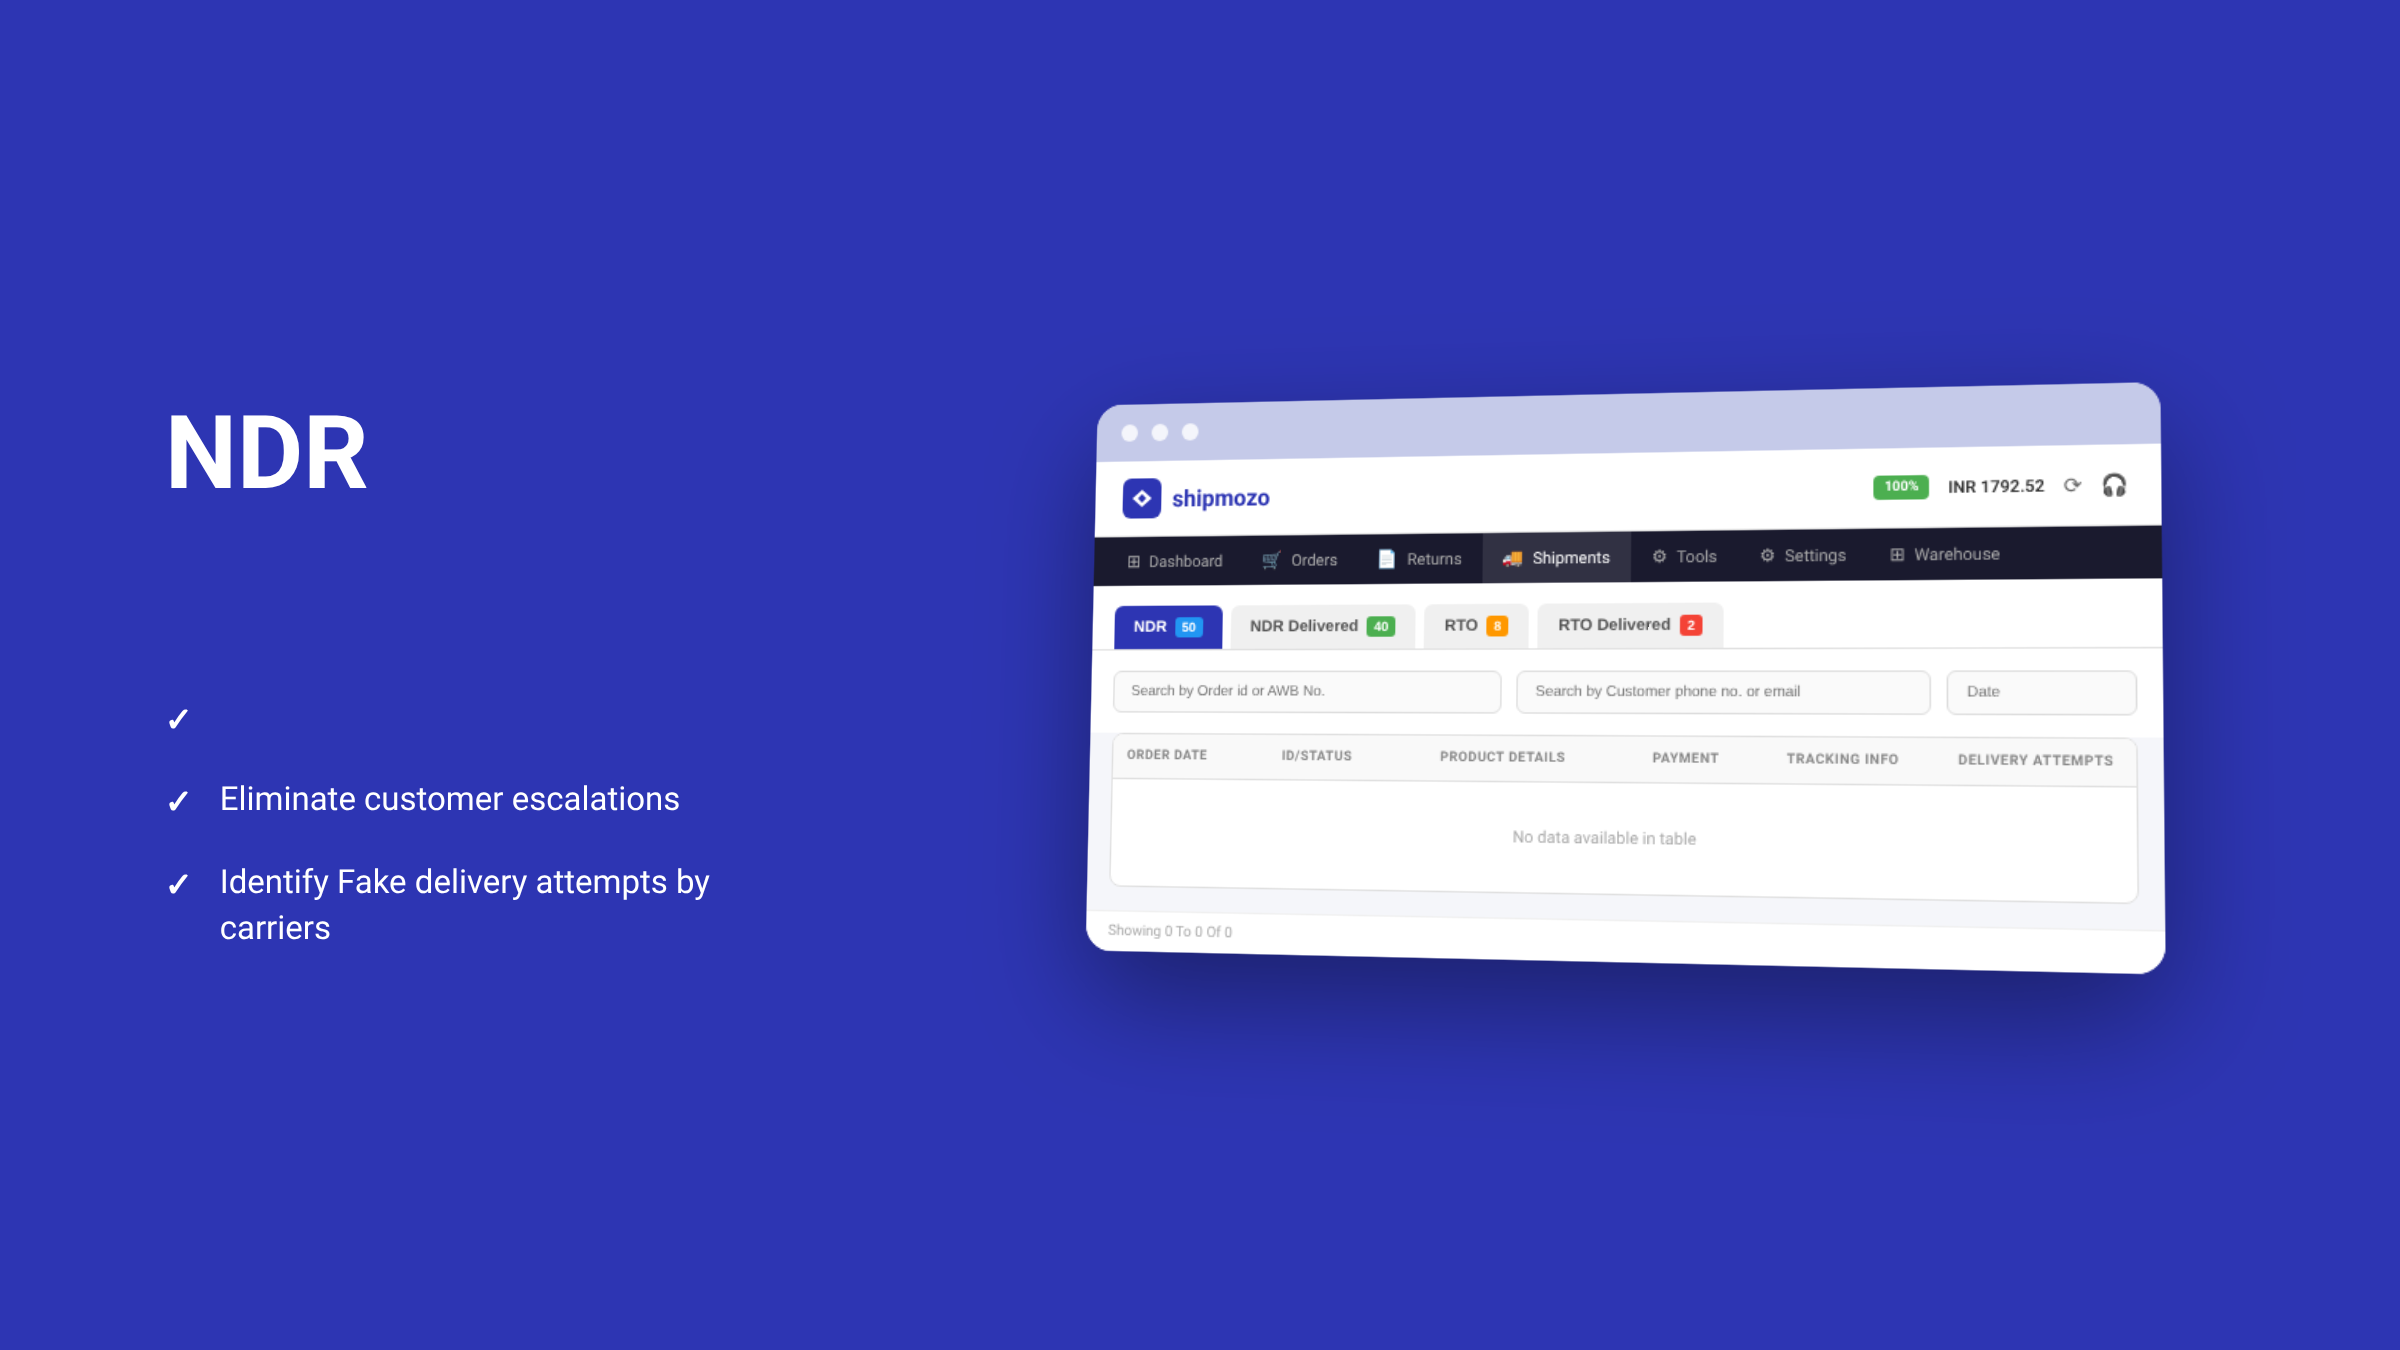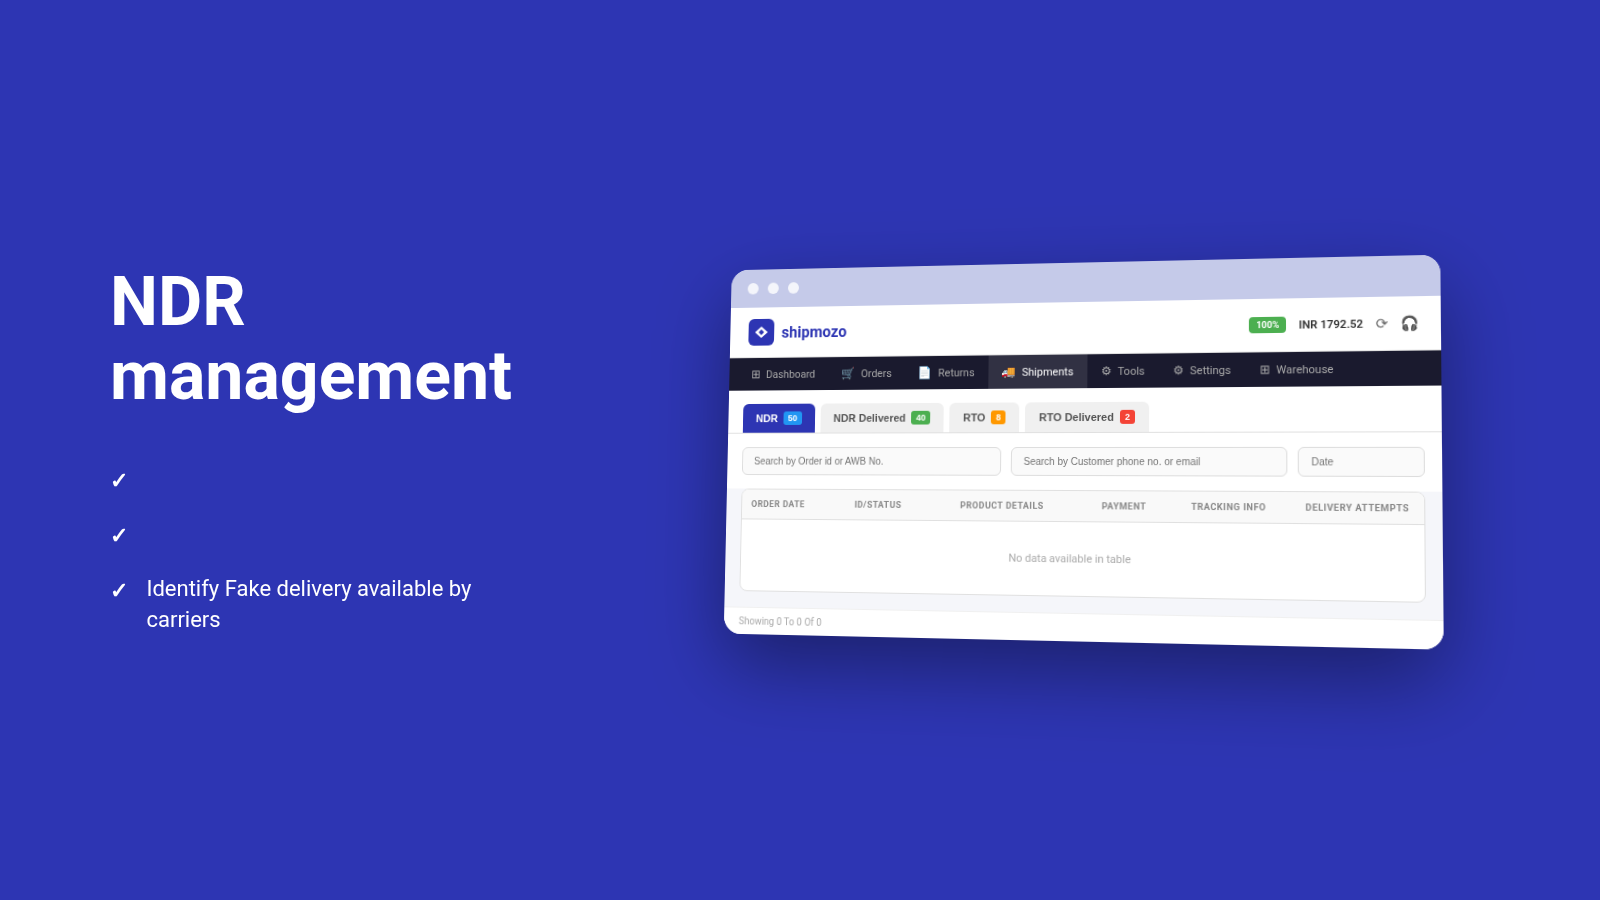--- a/index.html
+++ b/index.html
@@ -286,33 +286,34 @@
       color: #aaa;
       border-top: 1px solid #f0f0f0;
     }
   </style>
 </head>
 <body>
 
 <div class="left-panel">
   <h1 class="main-title">
     <span>NDR</span><br>
-    <span>management</span><br>
+    <br>
   </h1>
 
   <ul class="feature-list">
     <li class="feature-item">
       <span class="check-icon">✓</span>
     </li>
     <li class="feature-item">
       <span class="check-icon">✓</span>
+      <span>Eliminate customer escalations</span>
     </li>
     <li class="feature-item">
       <span class="check-icon">✓</span>
-      <span>Identify Fake delivery available by carriers</span>
+      <span>Identify Fake delivery attempts by carriers</span>
     </li>
   </ul>
 </div>
 
 <div class="right-panel">
   <div class="browser-window">
 
     <div class="browser-chrome">
       <div class="traffic-light"></div>
       <div class="traffic-light"></div>

